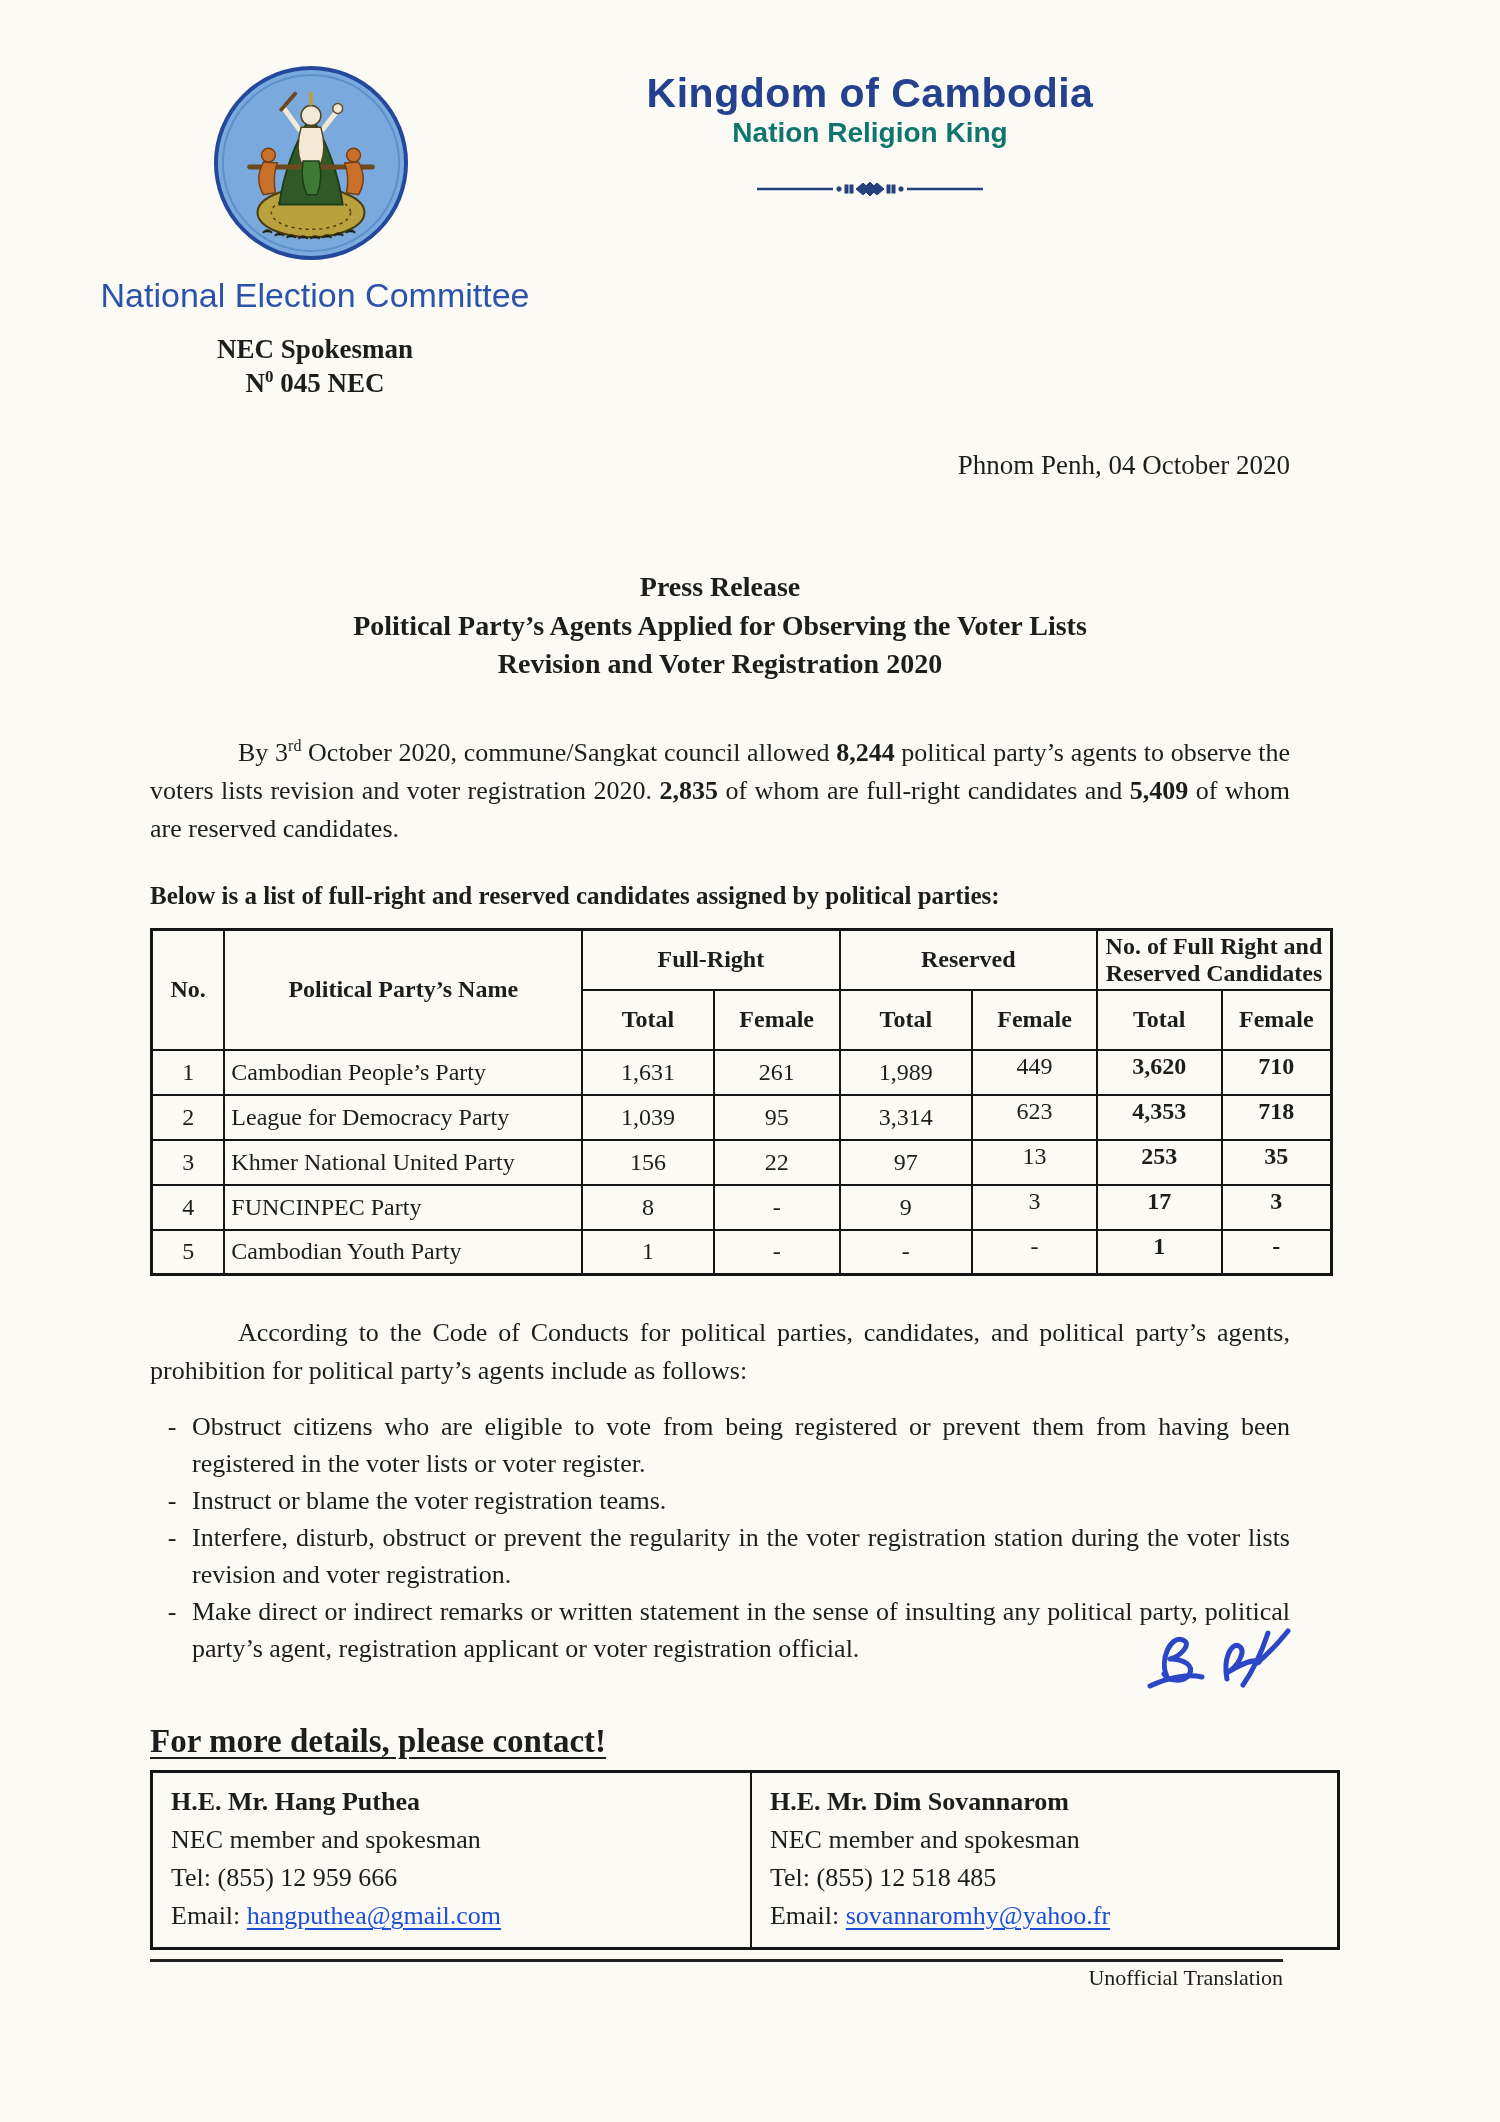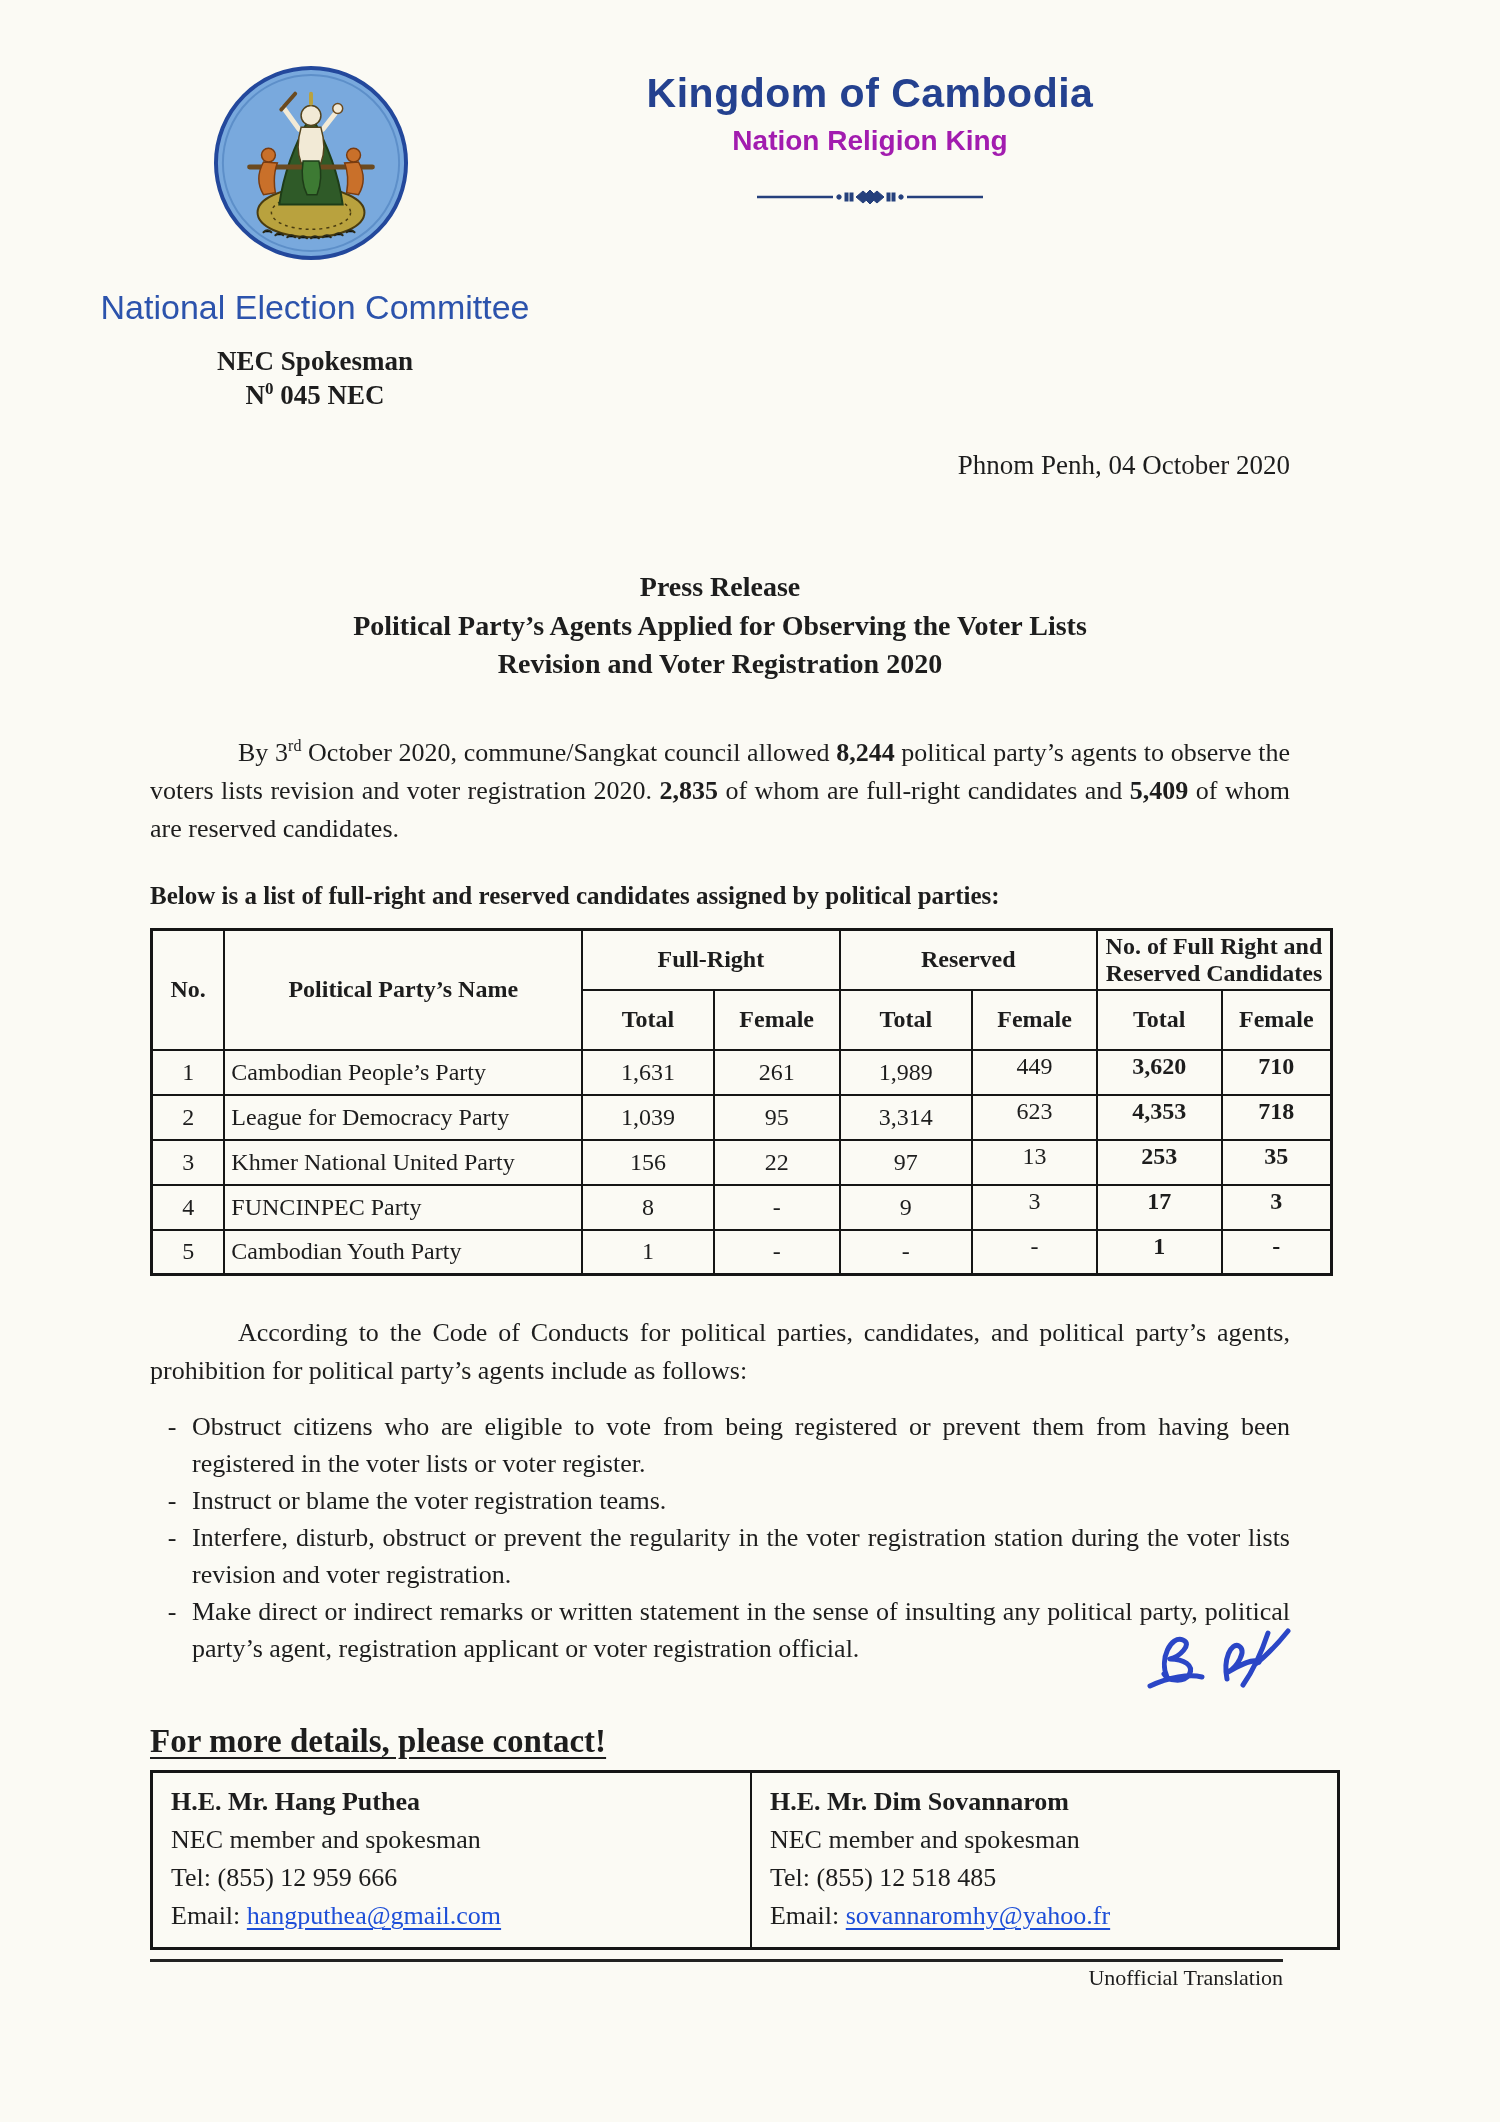--- a/index.html
+++ b/index.html
@@ -10,23 +10,23 @@
     color:#1d1d1d;
   }
   .page { position:relative; width:1500px; height:2122px; }
 
   
   .letterhead { position:relative; height:505px; }
   .emblem { position:absolute; left:212px; top:64px; width:198px; height:198px; }
   .kingdom-block { position:absolute; left:515px; top:70px; width:710px; text-align:center;
     font-family:"Liberation Sans","DejaVu Sans",sans-serif; }
   .kingdom-title { font-size:41px; font-weight:700; color:#24418f; letter-spacing:0.5px; }
-  .kingdom-motto { font-size:28px; font-weight:700; color:#a21caf; margin-top:8px; }
+  .kingdom-motto { font-size:28px; font-weight:700; color:#0f766e; margin-top:0; }
   .divider-wrap { margin-top:30px; }
-  .org-block { position:absolute; left:50px; top:288px; width:530px; text-align:center; }
+  .org-block { position:absolute; left:50px; top:276px; width:530px; text-align:center; }
   .org-name { font-family:"Liberation Sans","DejaVu Sans",sans-serif; font-size:34px; color:#2c53ac; }
   .spokesman { font-size:27px; font-weight:700; margin-top:19px; }
   .ref-no { font-size:27px; font-weight:700; margin-top:2px; }
   .ref-no sup { font-size:17px; }
   .date-line { position:absolute; left:150px; top:450px; width:1140px; text-align:right; font-size:27px; }
 
   
   .content { position:relative; margin-left:150px; width:1190px; }
   .press-heading { margin-top:66px; text-align:center; font-size:28px; font-weight:700; width:1140px; }
   .press-title { text-align:center; font-size:28px; font-weight:700; line-height:38px; margin-top:4px; width:1140px; }

